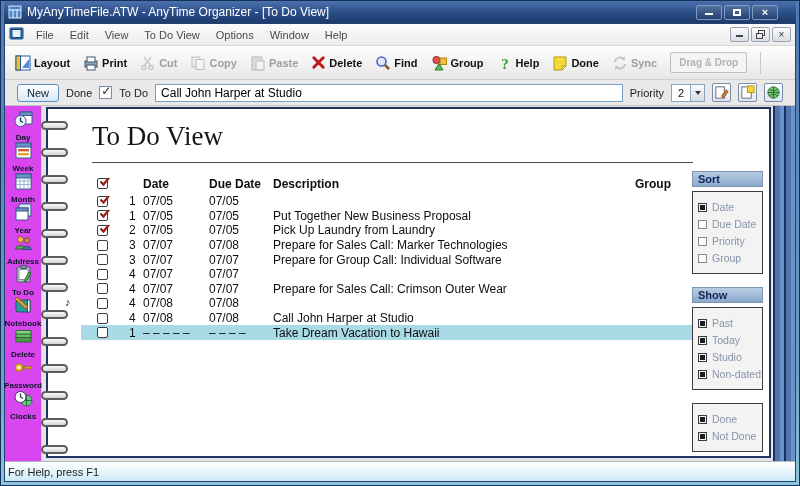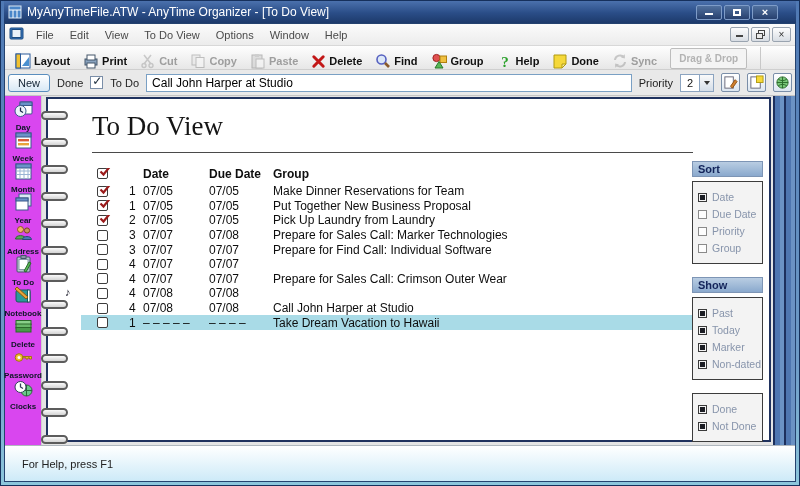--- a/index.html
+++ b/index.html
@@ -30,32 +30,32 @@
   
   .menubar{height:22px;display:flex;align-items:center;font-size:11px;color:#4a4a4a;
     background:linear-gradient(#fbfbfb,#ececec);padding:0 4px;border-bottom:1px solid #d8d8d8;}
   .menu-item{padding:4px 8px;}
   .mdi-buttons{margin-left:auto;display:flex;gap:2px;}
   .mdi-btn{width:19px;height:15px;border:1px solid #9aa4b0;border-radius:2px;
     background:linear-gradient(#fdfdfd,#d8dde4);display:flex;align-items:center;justify-content:center;color:#333;font-size:10px;}
   .glyph-min2{width:7px;border-bottom:2px solid #444;height:5px;}
 
   
-  .toolbar{height:24px;display:flex;align-items:flex-end;background:linear-gradient(#fefefe,#e7e7e7);
+  .toolbar{height:34px;display:flex;align-items:center;background:linear-gradient(#fefefe,#e7e7e7);
     padding:0 10px;gap:13px;border-bottom:1px solid #cfcfcf;}
   .tool-btn{display:flex;align-items:center;gap:3px;font-weight:bold;font-size:11px;color:#111;cursor:default;}
   .tool-btn.disabled{color:#9e9e9e;}
   .tool-btn.disabled .ticon{filter:grayscale(1) opacity(.5);}
   .ticon{display:flex;align-items:center;}
   .dragdrop{border:1px solid #bdbdbd;border-radius:2px;color:#b3b3b3;font-size:10px;font-weight:bold;
     padding:4px 8px;background:#f4f4f4;}
   .tsep{width:1px;height:22px;background:#c8c8c8;}
 
   
-  .editrow{height:26px;display:flex;align-items:center;background:#e9e9e9;padding:0 3px;gap:7px;border-bottom:1px solid #c4c4c4;}
+  .editrow{height:26px;display:flex;align-items:center;background:#e9e9e9;padding:0 12px;gap:7px;border-bottom:1px solid #c4c4c4;}
   .new-btn{background:linear-gradient(#ffffff,#d8e8f6);border:1px solid #5a8ebe;border-radius:3px;
     font-size:11px;padding:2px 9px;color:#123;}
   .small-label{font-size:11px;color:#222;}
   .todo-check{width:13px;height:13px;border:1px solid #7a8ea8;background:#fff;position:relative;}
   .todo-check span{position:absolute;left:1px;top:-3px;font-size:12px;color:#1a2a3a;}
   .edit-input{flex:1;height:18px;border:1px solid #7aa0c4;font-size:12px;padding:0 5px;background:#fff;
     font-family:"Liberation Sans",sans-serif;}
   .pri-select{display:flex;align-items:center;border:1px solid #8ca4c0;background:#fff;height:18px;}
   .pri-value{width:18px;text-align:center;font-size:11px;color:#111;}
   .pri-arrow{width:14px;height:16px;background:linear-gradient(#fafafa,#d4dde8);border-left:1px solid #8ca4c0;
@@ -96,22 +96,22 @@
 
   .right-panel{position:absolute;top:62px;right:6px;width:71px;}
   .p-head{height:16px;background:linear-gradient(180deg,#b9cde2,#8aa9cd);border:1px solid #7d95b5;
     font-size:11px;font-weight:bold;color:#13245a;padding:1px 5px;margin-bottom:4px;}
   .p-box{border:1px solid #3c3c3c;background:#f3f3f3;padding:9px 5px;display:flex;flex-direction:column;gap:5px;margin-bottom:13px;}
   .p-item{display:flex;align-items:center;gap:5px;font-size:10.5px;color:#8794ab;white-space:nowrap;}
   .p-check{width:9px;height:9px;border:1px solid #8a8a8a;background:#fdfdfd;flex:none;}
   .p-check.on{background:#1b1d24;border:1px solid #3a3a3a;box-shadow:inset 0 0 0 1px #f4f4f4;}
 
   
-  .statusbar{height:36px;background:linear-gradient(#ffffff,#cdeaf8);border-top:1px solid #b0b8bf;
-    display:flex;align-items:center;font-size:11px;color:#222;padding-left:17px;}
+  .statusbar{height:20px;background:linear-gradient(#ffffff,#cdeaf8);border-top:1px solid #b0b8bf;
+    display:flex;align-items:center;font-size:11px;color:#222;padding-left:3px;}
 </style>
 </head>
 <body>
 
 <div class="window">
 
   <div class="titlebar">
     <span class="ticon-app">
       <svg width="14" height="14" viewBox="0 0 14 14">
           <rect x="1" y="1" width="12" height="12" fill="#4a86c8" stroke="#dce8f4"></rect>
@@ -408,35 +408,35 @@
               <div class="col c1">
                   <span class="cbox">
                     <svg width="14" height="13" viewBox="0 0 14 13">
                       <path d="M2.5 6.5 L5.5 9.5 L12 1.5" fill="none" stroke="#9b1b1b" stroke-width="2.2"></path>
                     </svg>
                   </span>
                 </div>
               <div class="col c2"></div>
               <div class="col c3">Date</div>
               <div class="col c4">Due Date</div>
+              <div class="col c5">Description</div>
               <div class="col c6">Group</div>
             </div>
             <div>
                 <div class="trow">
                   <div class="col c1">
                     <span class="cbox checked">
                       <svg width="14" height="13" viewBox="0 0 14 13">
                         <path d="M2.5 6.5 L5.5 9.5 L12 1.5" fill="none" stroke="#9b1b1b" stroke-width="2.2"></path>
                       </svg>
                     </span>
                   </div>
                   <div class="col c2">1</div>
                   <div class="col c3">07/05</div>
                   <div class="col c4">07/05</div>
-                  <div class="col c5">Make Dinner Reservations for Team</div>
                   <div class="col c6"></div>
                 </div>
                 <div class="trow">
                   <div class="col c1">
                     <span class="cbox checked">
                       <svg width="14" height="13" viewBox="0 0 14 13">
                         <path d="M2.5 6.5 L5.5 9.5 L12 1.5" fill="none" stroke="#9b1b1b" stroke-width="2.2"></path>
                       </svg>
                     </span>
                   </div>
@@ -470,21 +470,21 @@
                   <div class="col c5">Prepare for Sales Call: Marker Technologies</div>
                   <div class="col c6"></div>
                 </div>
                 <div class="trow">
                   <div class="col c1">
                     <span class="cbox"></span>
                   </div>
                   <div class="col c2">3</div>
                   <div class="col c3">07/07</div>
                   <div class="col c4">07/07</div>
-                  <div class="col c5">Prepare for Find Call: Individual Software</div>
+                  <div class="col c5">Prepare for Group Call: Individual Software</div>
                   <div class="col c6"></div>
                 </div>
                 <div class="trow">
                   <div class="col c1">
                     <span class="cbox"></span>
                   </div>
                   <div class="col c2">4</div>
                   <div class="col c3">07/07</div>
                   <div class="col c4">07/07</div>
                   <div class="col c6"></div>
@@ -557,21 +557,21 @@
                 <div class="p-item">
                   <span class="p-check on"></span>
                   <span>Past</span>
                 </div>
                 <div class="p-item">
                   <span class="p-check on"></span>
                   <span>Today</span>
                 </div>
                 <div class="p-item">
                   <span class="p-check on"></span>
-                  <span>Marker</span>
+                  <span>Studio</span>
                 </div>
                 <div class="p-item">
                   <span class="p-check on"></span>
                   <span>Non-dated</span>
                 </div>
               </div>
               <div class="p-box">
                 <div class="p-item">
                   <span class="p-check on"></span>
                   <span>Done</span>

